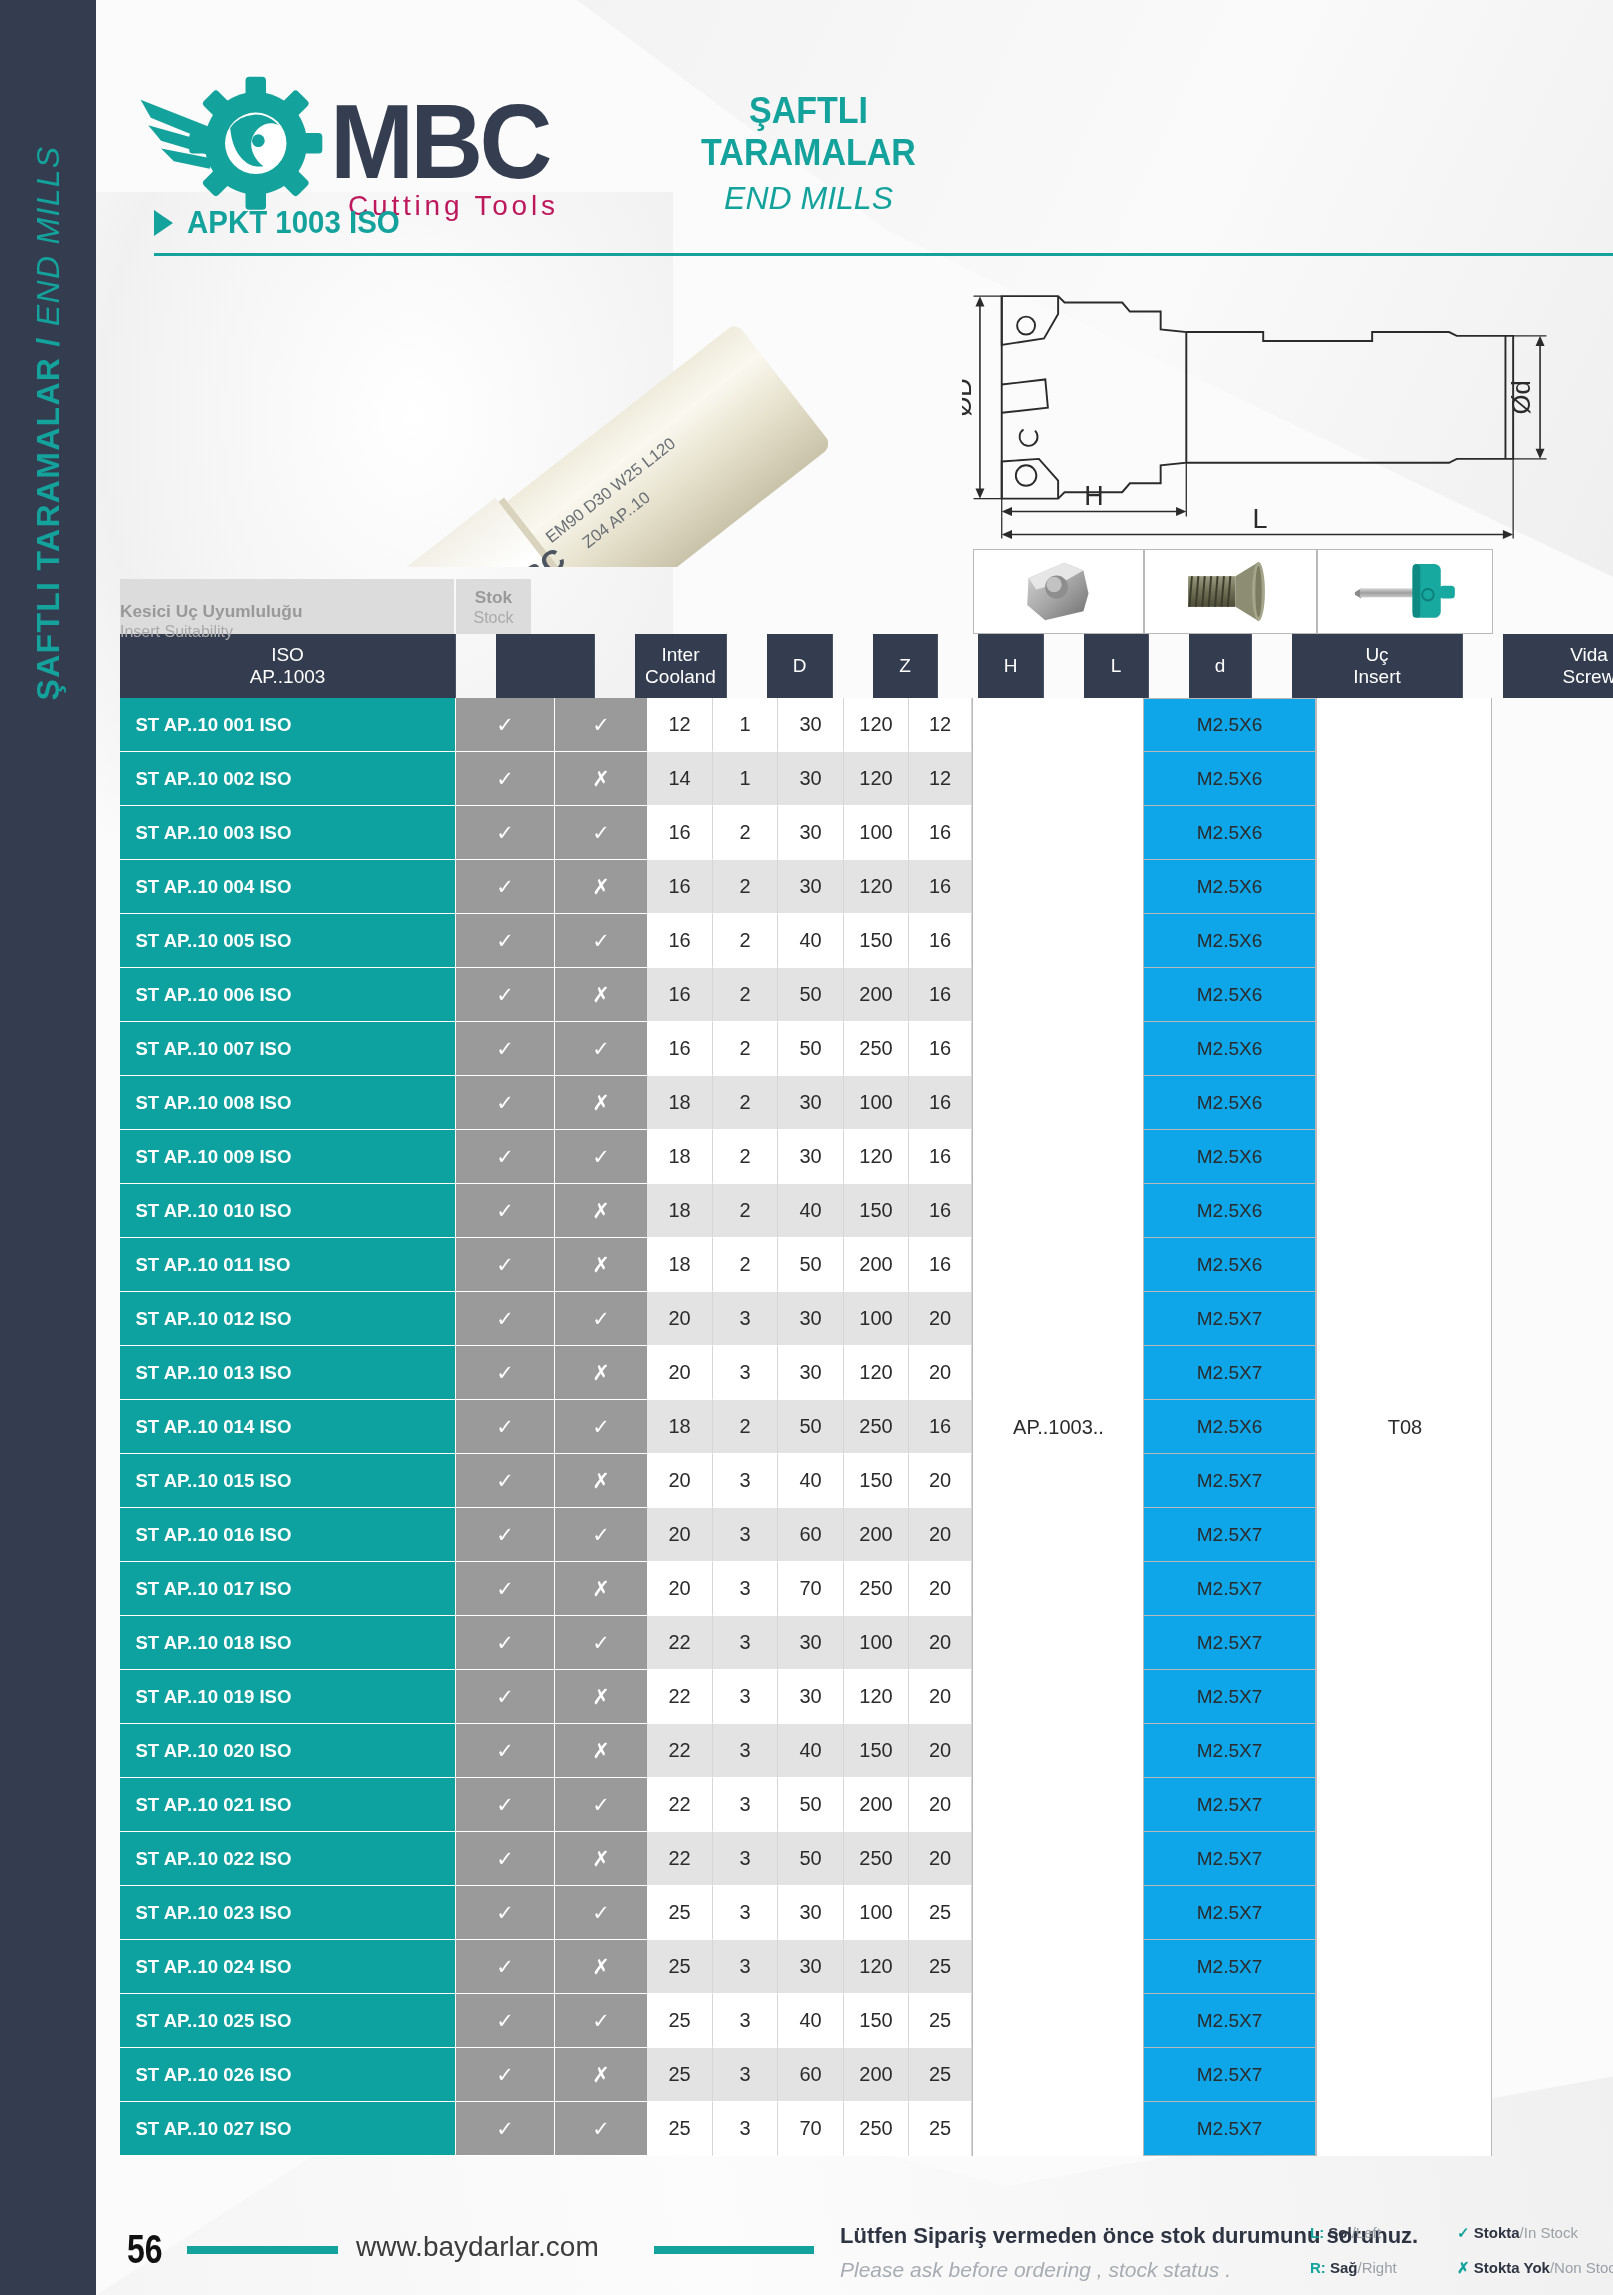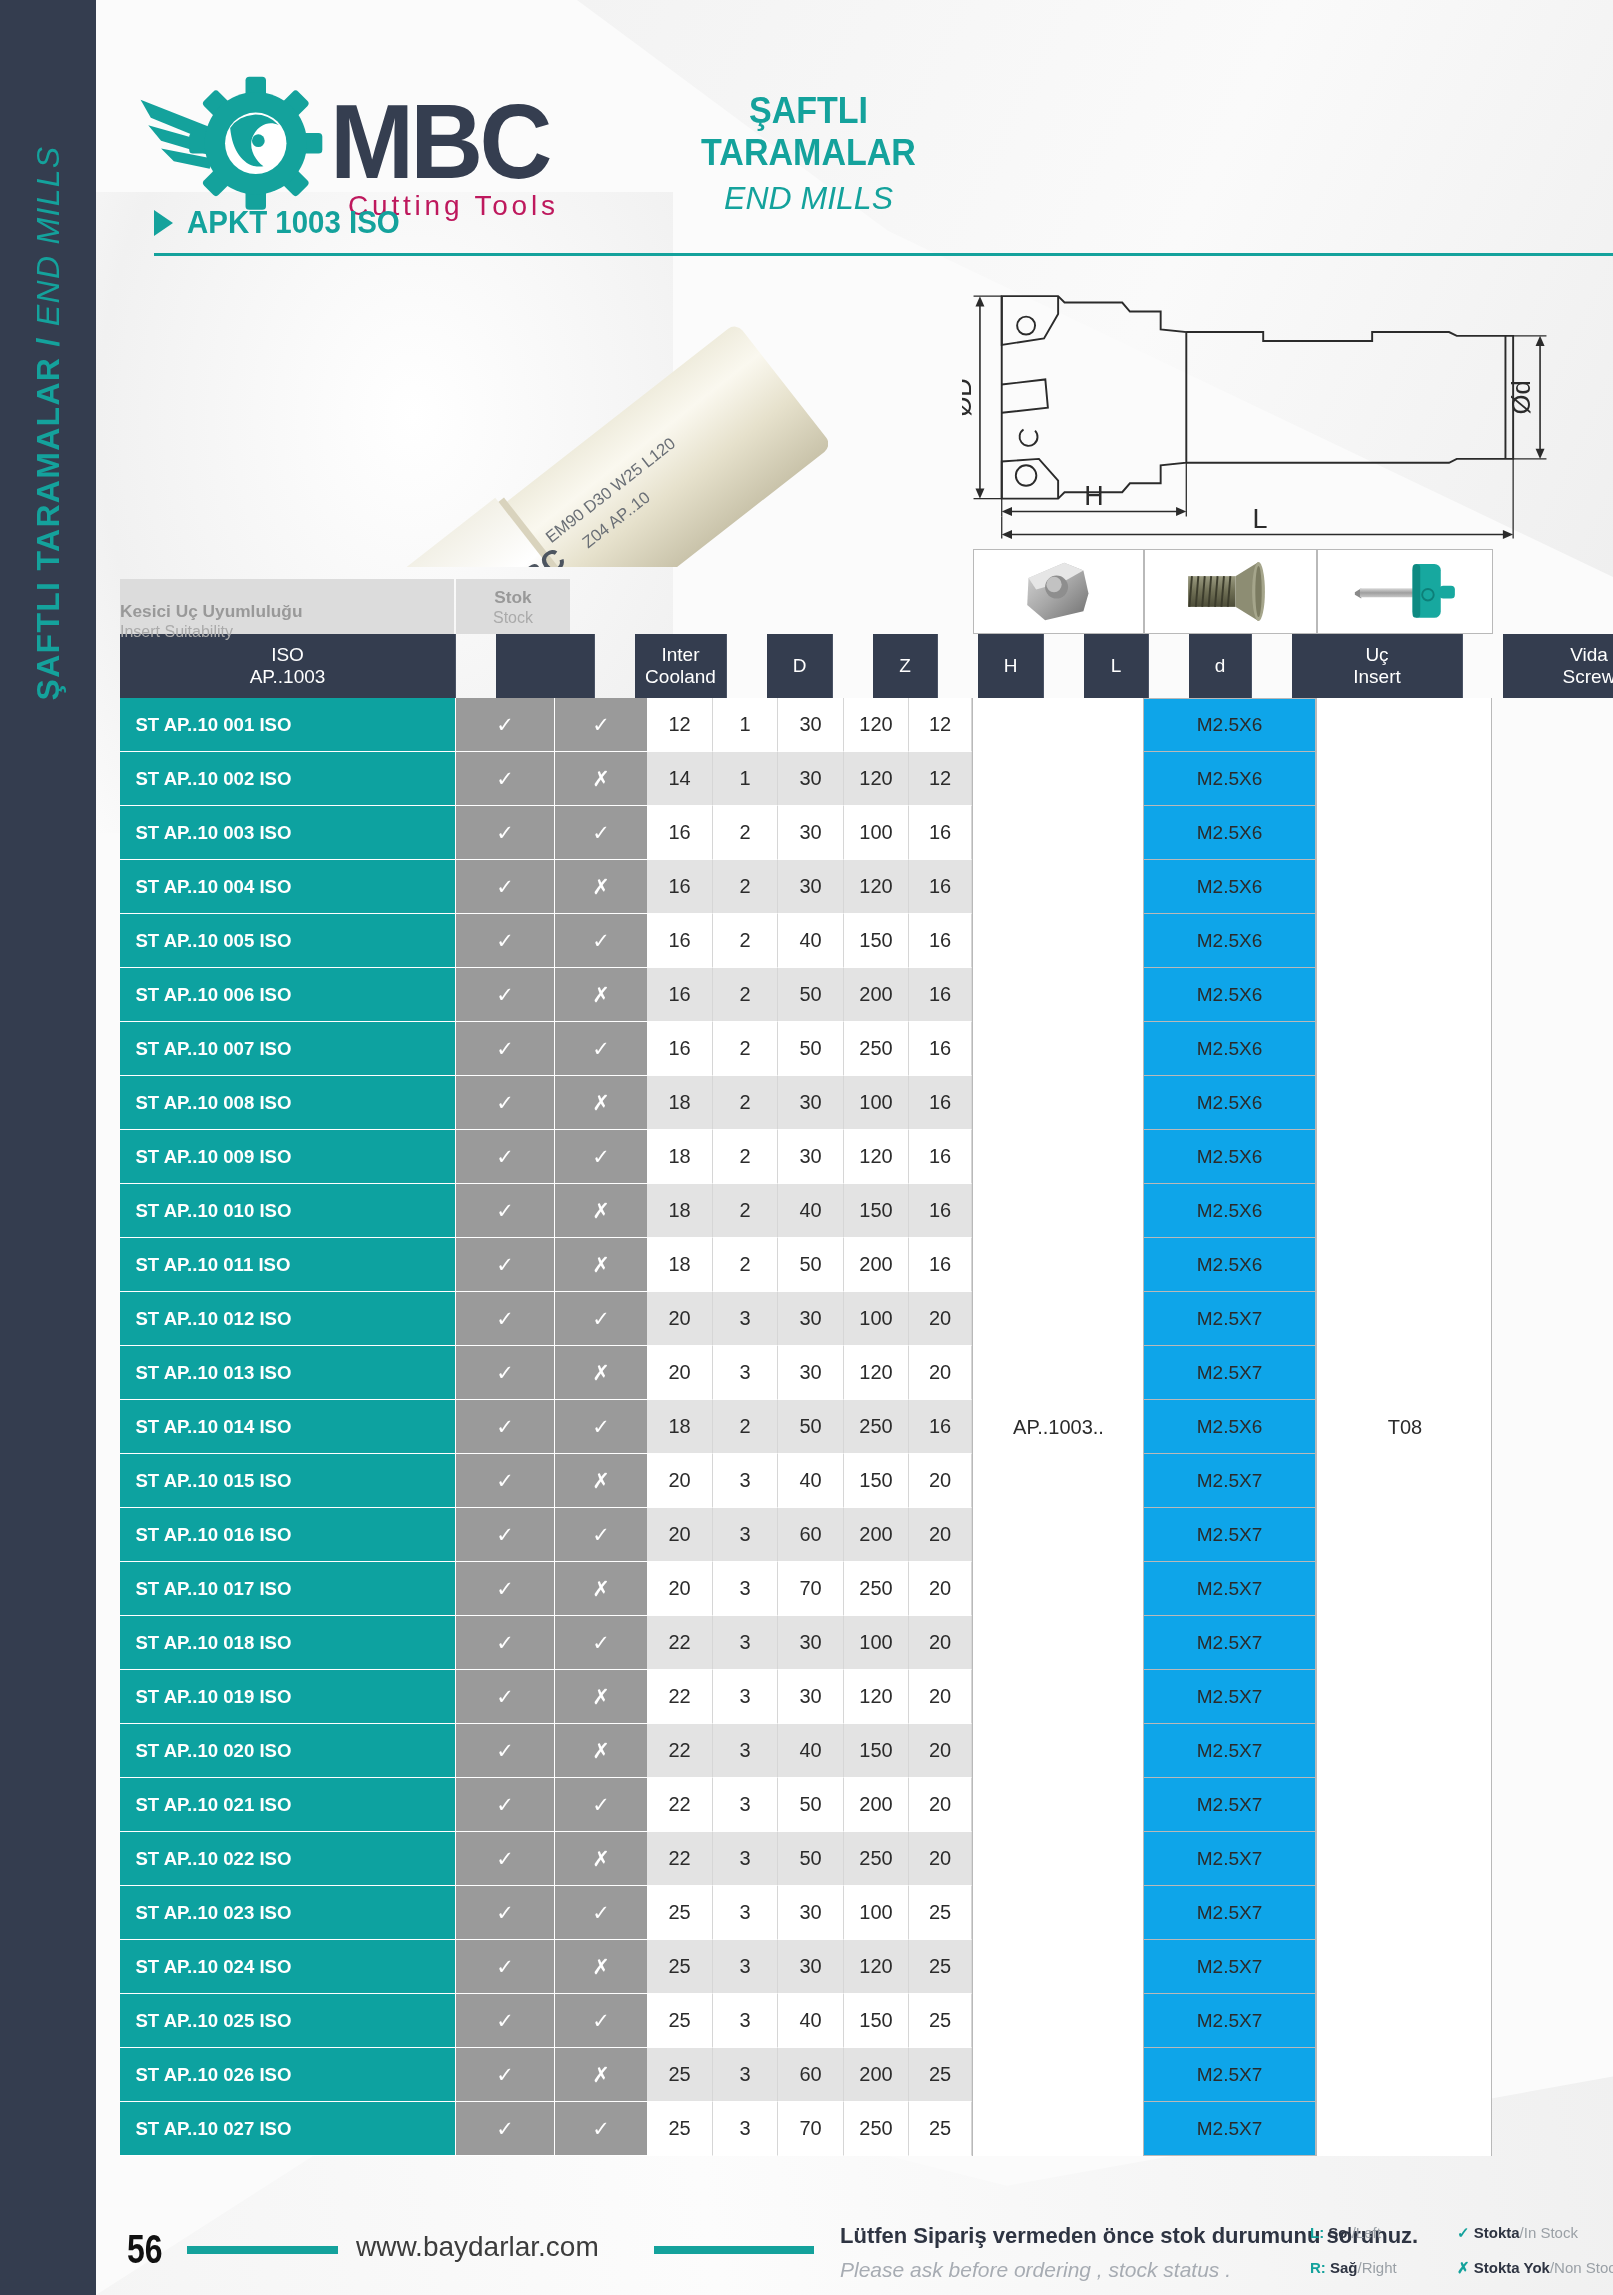--- a/index.html
+++ b/index.html
@@ -52,21 +52,21 @@
   .photo { position:absolute; left:122px; top:266px; width:706px; height:301px; }
   .diagram { position:absolute; left:962px; top:269px; width:596px; height:276px; }
 
   
   .table { position:absolute; left:120px; top:549px; width:1373px; }
   .grid { display:grid; grid-template-columns:336px 99px 92px 66px 65px 66px 65px 63px 171px 173px 176px; }
 
   .pre-row { position:relative; height:85px; }
   .suit-box { position:absolute; left:0; top:30px; width:334px; height:55px; background:#dcdcdc;
     text-align:left; padding-top:22px; }
-  .stok-box { position:absolute; left:336px; top:30px; width:114px; height:55px; background:#dcdcdc;
+  .stok-box { position:absolute; left:336px; top:30px; width:75px; height:55px; background:#dcdcdc;
     text-align:center; padding-top:7.7px; }
   .suit-box .tr, .stok-box .tr { font-size:17.3px; font-weight:bold; color:#999; display:block; }
   .suit-box .en, .stok-box .en { font-size:16px; color:#aaa; display:block; margin-top:1.3px; }
   .img-box { position:absolute; top:0; height:85px; background:#fff; border:1.3px solid #b9b9b9;
     display:flex; align-items:center; justify-content:center; }
   .img-insert { left:853px; width:171px; }
   .img-screw  { left:1024px; width:173px; }
   .img-torx   { left:1197px; width:176px; }
 
   .thead { height:64px;gap:40px; }

